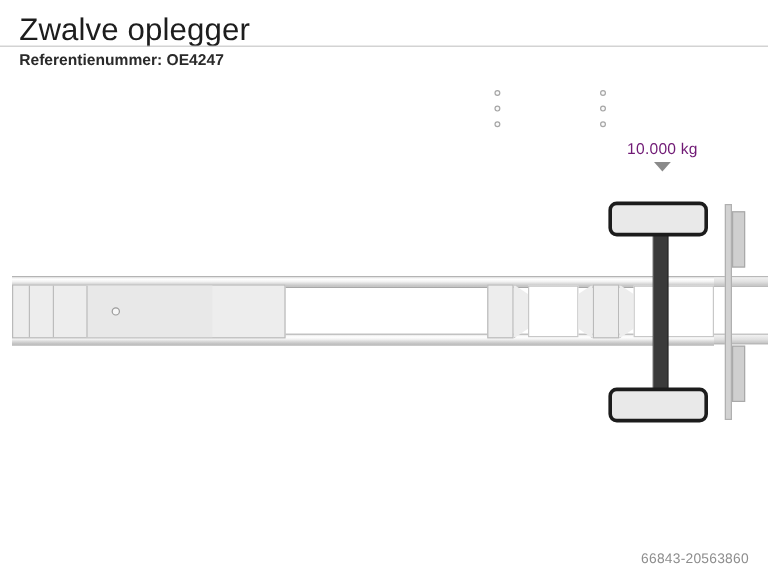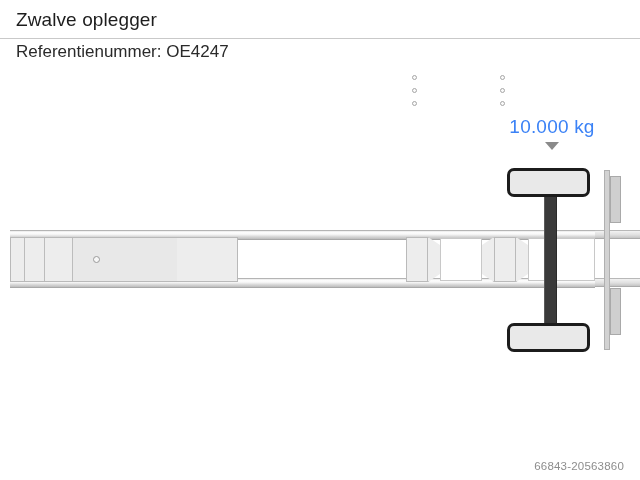--- a/index.html
+++ b/index.html
@@ -20,40 +20,40 @@
   #header {
     position: absolute;
     left: 0; top: 0;
     width: 640px;
     height: 66px;
   }
   #page-title {
     position: absolute;
     left: 16px;
     top: 9px;
-    font-size: 19px;
+    font-size: 26px;
     font-weight: 400;
     letter-spacing: 0.1px;
     color: #1d1d1d;
     white-space: nowrap;
   }
   #header-rule {
     position: absolute;
     left: 0;
     top: 38px;
     width: 640px;
     height: 1px;
     background: #c9c9c9;
   }
   #reference-line {
     position: absolute;
     left: 16px;
     top: 42px;
-    font-size: 17px;
-    font-weight: 400;
+    font-size: 13px;
+    font-weight: 700;
     color: #2a2a2a;
     white-space: nowrap;
   }
 
   
   #drawing {
     position: absolute;
     left: 0; top: 66px;
     width: 640px;
     height: 414px;
@@ -62,22 +62,22 @@
 
   
   #weight-group {
     position: absolute;
     left: 487px;
     top: 50px;
     width: 130px;
     text-align: center;
   }
   #weight-label {
-    font-size: 19px;
-    color: #3b82f6;
+    font-size: 13px;
+    color: #701a75;
     letter-spacing: 0.2px;
     white-space: nowrap;
     text-align: center;
   }
   #weight-arrow {
     margin: 4px auto 0 auto;
     width: 0; height: 0;
     border-left: 7px solid transparent;
     border-right: 7px solid transparent;
     border-top: 8px solid #8a8a8a;

